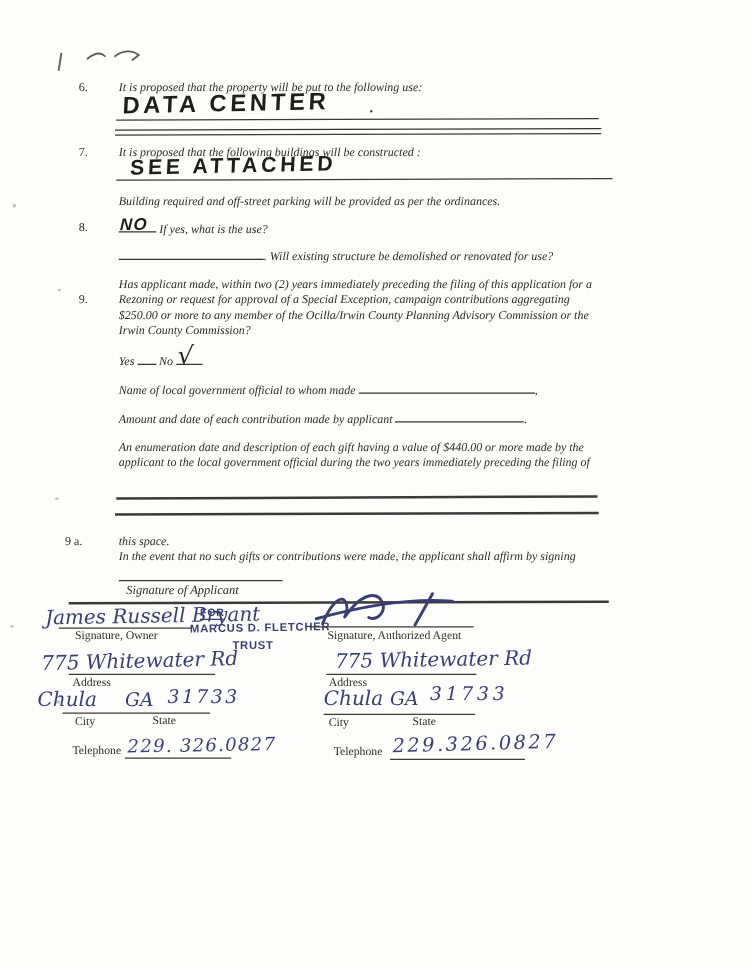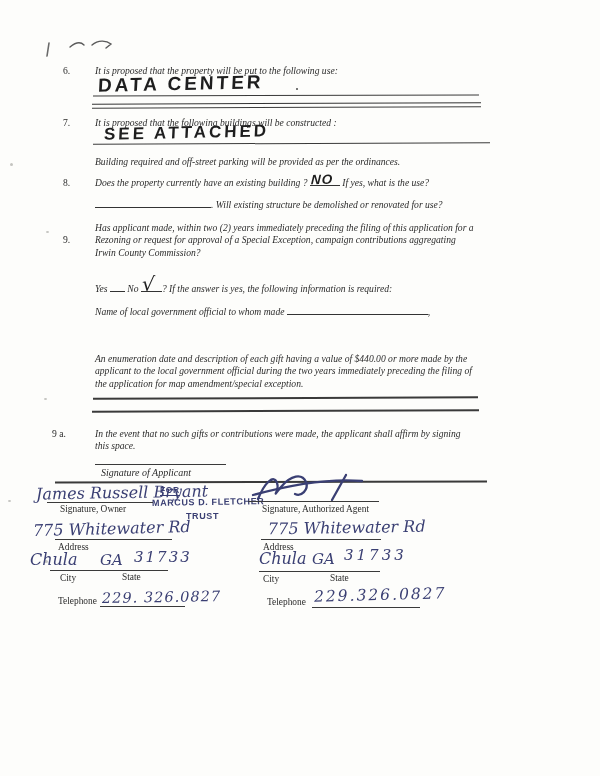--- a/index.html
+++ b/index.html
@@ -77,60 +77,63 @@
   <div class="abs t" style="left:95px;top:117px">It is proposed that the following buildings will be constructed :</div>
   <div class="abs" style="left:104px;top:123px;font-size:17px">
     <span class="hw-marker">SEE ATTACHED</span>
   </div>
   <div class="hline" style="left:93px;top:143px;width:397px;transform:rotate(-0.2deg)"></div>
 
   <div class="abs t" style="left:95px;top:156px">Building required and off-street parking will be provided as per the ordinances.</div>
 
   <div class="abs num" style="left:63px;top:177px">8.</div>
   <div class="abs t" style="left:95px;top:177px">
-    <span>Does the property currently have an existing building ?</span>
     <span class="ul" style="width:30px"><span class="hw-marker no-ans">NO</span></span>
     <span>If yes, what is the use?</span>
   </div>
   <div class="abs t" style="left:95px;top:199px">
     <span class="ul" style="width:116px"></span><span>.  Will existing structure be demolished or renovated for use?</span>
   </div>
 
   <div class="abs num" style="left:63px;top:234px">9.</div>
   <div class="abs" style="left:95px;top:222px">
     <div class="t">Has applicant made, within two (2) years immediately preceding the filing of this application for a</div>
     <div class="t">Rezoning or request for approval of a Special Exception, campaign contributions aggregating</div>
+    <div class="t">$250.00 or more to any member of the Ocilla/Irwin County Planning Advisory Commission or the</div>
     <div class="t">Irwin County Commission?</div>
   </div>
 
   <div class="abs t" style="left:95px;top:283px">
     <span>Yes</span>
     <span class="ul" style="width:15px"></span>
     <span>No</span>
-    <span class="ul" style="width:21px"><span class="check">√</span></span><span>? If the answer is yes, the following information is required:</span>
+    <span class="ul" style="width:21px"><span class="check">√</span></span>
   </div>
 
   <div class="abs t" style="left:95px;top:306px">
     <span>Name of local government official to whom made</span>
     <span class="ul" style="width:141px"></span><span>,</span>
   </div>
+  <div class="abs t" style="left:95px;top:329px">
+    <span>Amount and date of each contribution made by applicant</span>
+    <span class="ul" style="width:103px"></span><span>.</span>
+  </div>
 
   <div class="abs" style="left:95px;top:353px">
     <div class="t">An enumeration date and description of each gift having a value of $440.00 or more made by the</div>
     <div class="t">applicant to the local government official during the two years immediately preceding the filing of</div>
-    <div class="t">the application for map amendment/special exception.</div>
   </div>
 
   <div class="hline" style="left:93px;top:397px;width:385px;height:1.8px;transform:rotate(-0.25deg)"></div>
   <div class="hline" style="left:92px;top:410px;width:387px;height:1.8px;transform:rotate(-0.2deg)"></div>
 
   <div class="abs num" style="left:52px;top:428px">9 a.</div>
   <div class="abs" style="left:95px;top:428px">
+    <div class="t">this space.</div>
     <div class="t">In the event that no such gifts or contributions were made, the applicant shall affirm by signing</div>
-    <div class="t">this space.</div>
   </div>
 
   <div class="hline" style="left:95px;top:464px;width:131px;height:1.2px"></div>
   <div class="abs t" style="left:101px;top:467px;font-size:10px">Signature of Applicant</div>
   <div class="hline" style="left:55px;top:481px;width:432px;height:1.5px;transform:rotate(-0.15deg)"></div>
 
   <div class="abs hw-blue" style="left:36px;top:483px;font-size:16px;transform:rotate(-1deg)">James Russell Bryant</div>
   <div class="abs hw-print" style="left:160px;top:485px;font-size:8.5px;border-bottom:1px solid #3a3f73">FOR</div>
   <div class="abs hw-print" style="left:152px;top:497px;font-size:9px;transform:rotate(-1deg)">MARCUS D. FLETCHER</div>
   <div class="abs hw-print" style="left:186px;top:511px;font-size:9px">TRUST</div>

